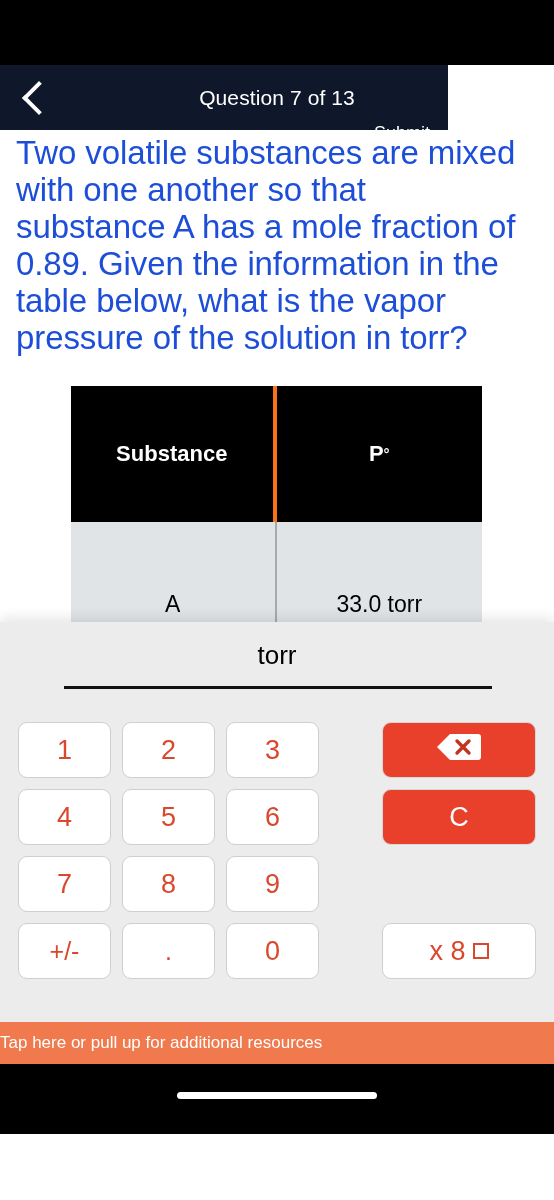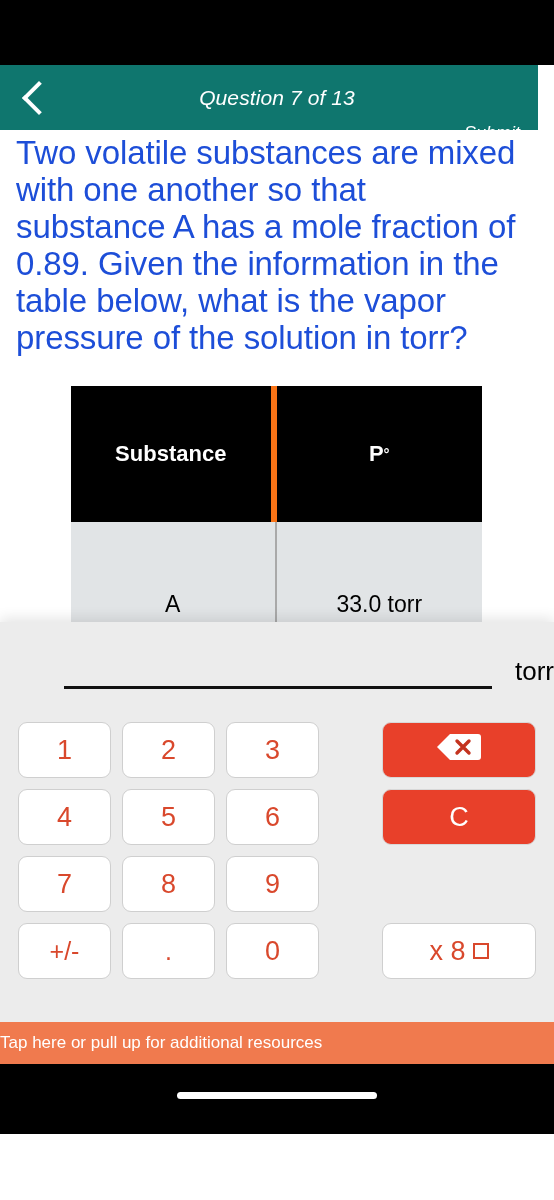--- a/index.html
+++ b/index.html
@@ -25,24 +25,23 @@
     top: 0; left: 0;
     width: 554px;
     height: 65px;
     background: #000000;
   }
 
   
   .nav-header {
     position: absolute;
     top: 65px; left: 0;
-    width: 538px;
+    width: 448px;
     height: 65px;
-    background: #0f766e;
-    font-style: italic;
+    background: #0f172a;
   }
   .back-btn {
     position: absolute;
     left: 8px; top: 0;
     width: 56px; height: 65px;
     display: flex;
     align-items: center;
     justify-content: center;
     cursor: pointer;
   }
@@ -107,21 +106,21 @@
   .tbl-head {
     background: #000000;
     height: 136px;
   }
   .tbl-head .cell {
     color: #ffffff;
     font-weight: bold;
     font-size: 22px;
   }
   .tbl-head .cell:first-child {
-    border-right: 6px solid #f97316;
+    border-right: 4px solid #f97316;
   }
   .row-a {
     background: #e1e4e6;
     height: 165px;
   }
   .row-b {
     background: #ffffff;
     height: 120px;
   }
   .cell {
@@ -155,24 +154,24 @@
     box-shadow: 0 -4px 12px rgba(0,0,0,0.10);
   }
   .answer-area {
     position: absolute;
     top: 0; left: 0;
     width: 554px;
     height: 100px;
   }
   .answer-unit {
     position: absolute;
-    top: 34px;
+    top: 18px;
     left: 0;
     width: 554px;
-    text-align: right;
+    text-align: center;
     font-size: 26px;
     color: #000000;
   }
   .answer-rule {
     position: absolute;
     top: 64px;
     left: 64px;
     width: 428px;
     height: 3px;
     background: #111111;

